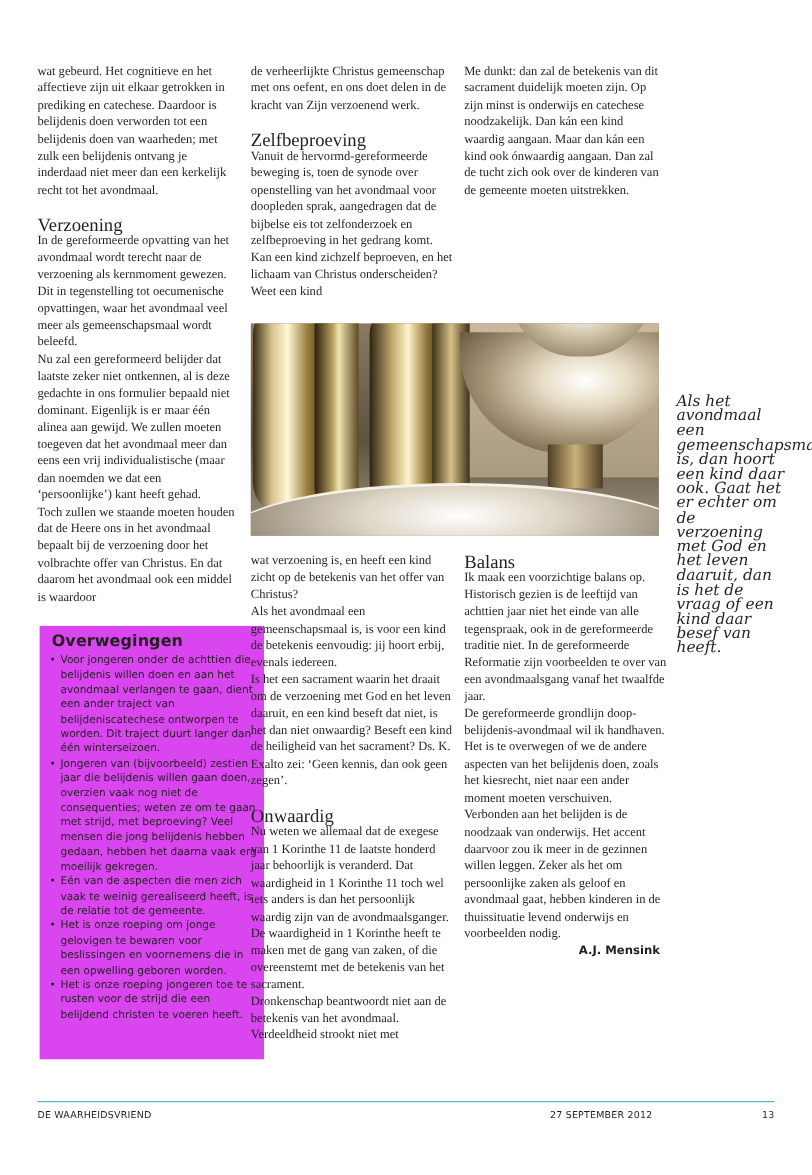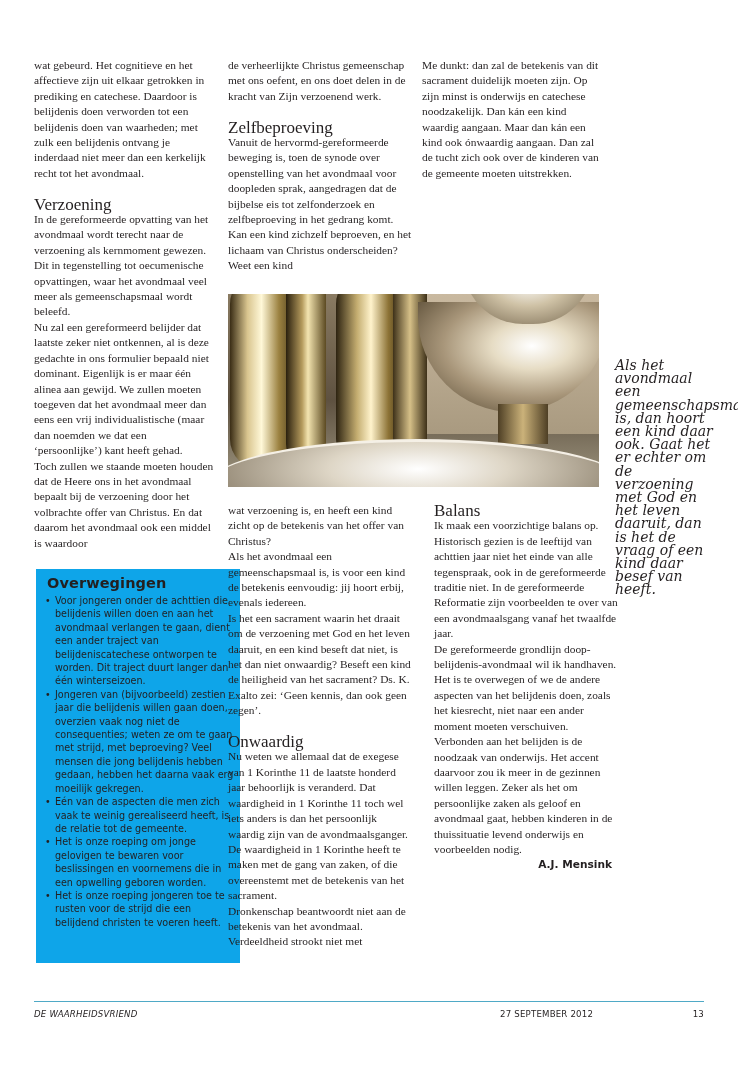--- a/index.html
+++ b/index.html
@@ -17,21 +17,21 @@
   .col h3 {
     margin: 0;
     font-size: 17px;
     line-height: 15.4px;
     font-weight: normal;
   }
   #col1 { left: 34px; top: 58px; width: 182px; }
   #col2 { left: 228px; top: 58px; width: 184px; }
   #col3 { left: 422px; top: 58px; width: 184px; }
   #col2b { left: 228px; top: 503px; width: 184px; }
-  #col3b { left: 434px; top: 503px; width: 186px; }
+  #col3b { left: 422px; top: 503px; width: 186px; }
 
   .photo {
     position: absolute; left: 228px; top: 294px; width: 371px; height: 193px;
     overflow: hidden;
     background: linear-gradient(180deg, #8a7b62 0%, #5e5140 55%, #a09882 100%);
   }
   .photo .bar { position: absolute; border-radius: 30px; }
   .photo .b1 { left: 2px; top: -20px; width: 70px; height: 195px;
     background: linear-gradient(90deg, #3a2d15 0%, #d9c58f 25%, #fff8d8 45%, #9b8140 70%, #2f2410 100%); }
   .photo .b2 { left: 58px; top: -20px; width: 40px; height: 190px;
@@ -59,21 +59,21 @@
     position: absolute; left: 615px; top: 359px; width: 98px;
     font-family: "DejaVu Serif", "Liberation Serif", serif;
     font-style: italic;
     font-size: 14px;
     line-height: 13.2px;
     color: #231f20;
   }
 
   .sidebox {
     position: absolute; left: 36px; top: 569px; width: 204px; height: 394px;
-    background: #0ea5e9;
+    background: #d946ef;
     font-family: "DejaVu Sans", "Liberation Sans", sans-serif;
     color: #231f20;
     text-decoration: underline;
   }
   .sidebox h2 {
     margin: 0; position: absolute; left: 11px; top: 6px;
     font-size: 14.5px; font-weight: bold; letter-spacing: 0.1px;
     font-family: "DejaVu Sans", "Liberation Sans", sans-serif;
   }
   .sidebox ul {
@@ -92,21 +92,21 @@
     line-height: 15px;
     padding-right: 8px;
   }
 
   .footer-rule { position: absolute; left: 34px; top: 1001px; width: 670px; height: 1px; background: #4fa9c6; }
   .footer {
     position: absolute; top: 1009px; left: 34px; width: 670px; height: 14px;
     font-family: "DejaVu Sans", "Liberation Sans", sans-serif;
     font-size: 8.6px; color: #231f20; letter-spacing: 0.2px;
   }
-  .footer .pub { position: absolute; left: 0; top: 0; font-style: italic; }
+  .footer .pub { position: absolute; left: 0; top: 0; }
   .footer .date { position: absolute; left: 466px; top: 0; }
   .footer .pnum { position: absolute; right: 0; top: 0; }
 </style>
 </head>
 <body>
 
 <div class="page">
 
   <div class="col" id="col1">
     <p>wat gebeurd. Het cognitieve en het affectieve zijn uit elkaar getrokken in prediking en catechese. Daardoor is belijdenis doen verworden tot een belijdenis doen van waarheden; met zulk een belijdenis ontvang je inderdaad niet meer dan een kerkelijk recht tot het avondmaal.</p>

